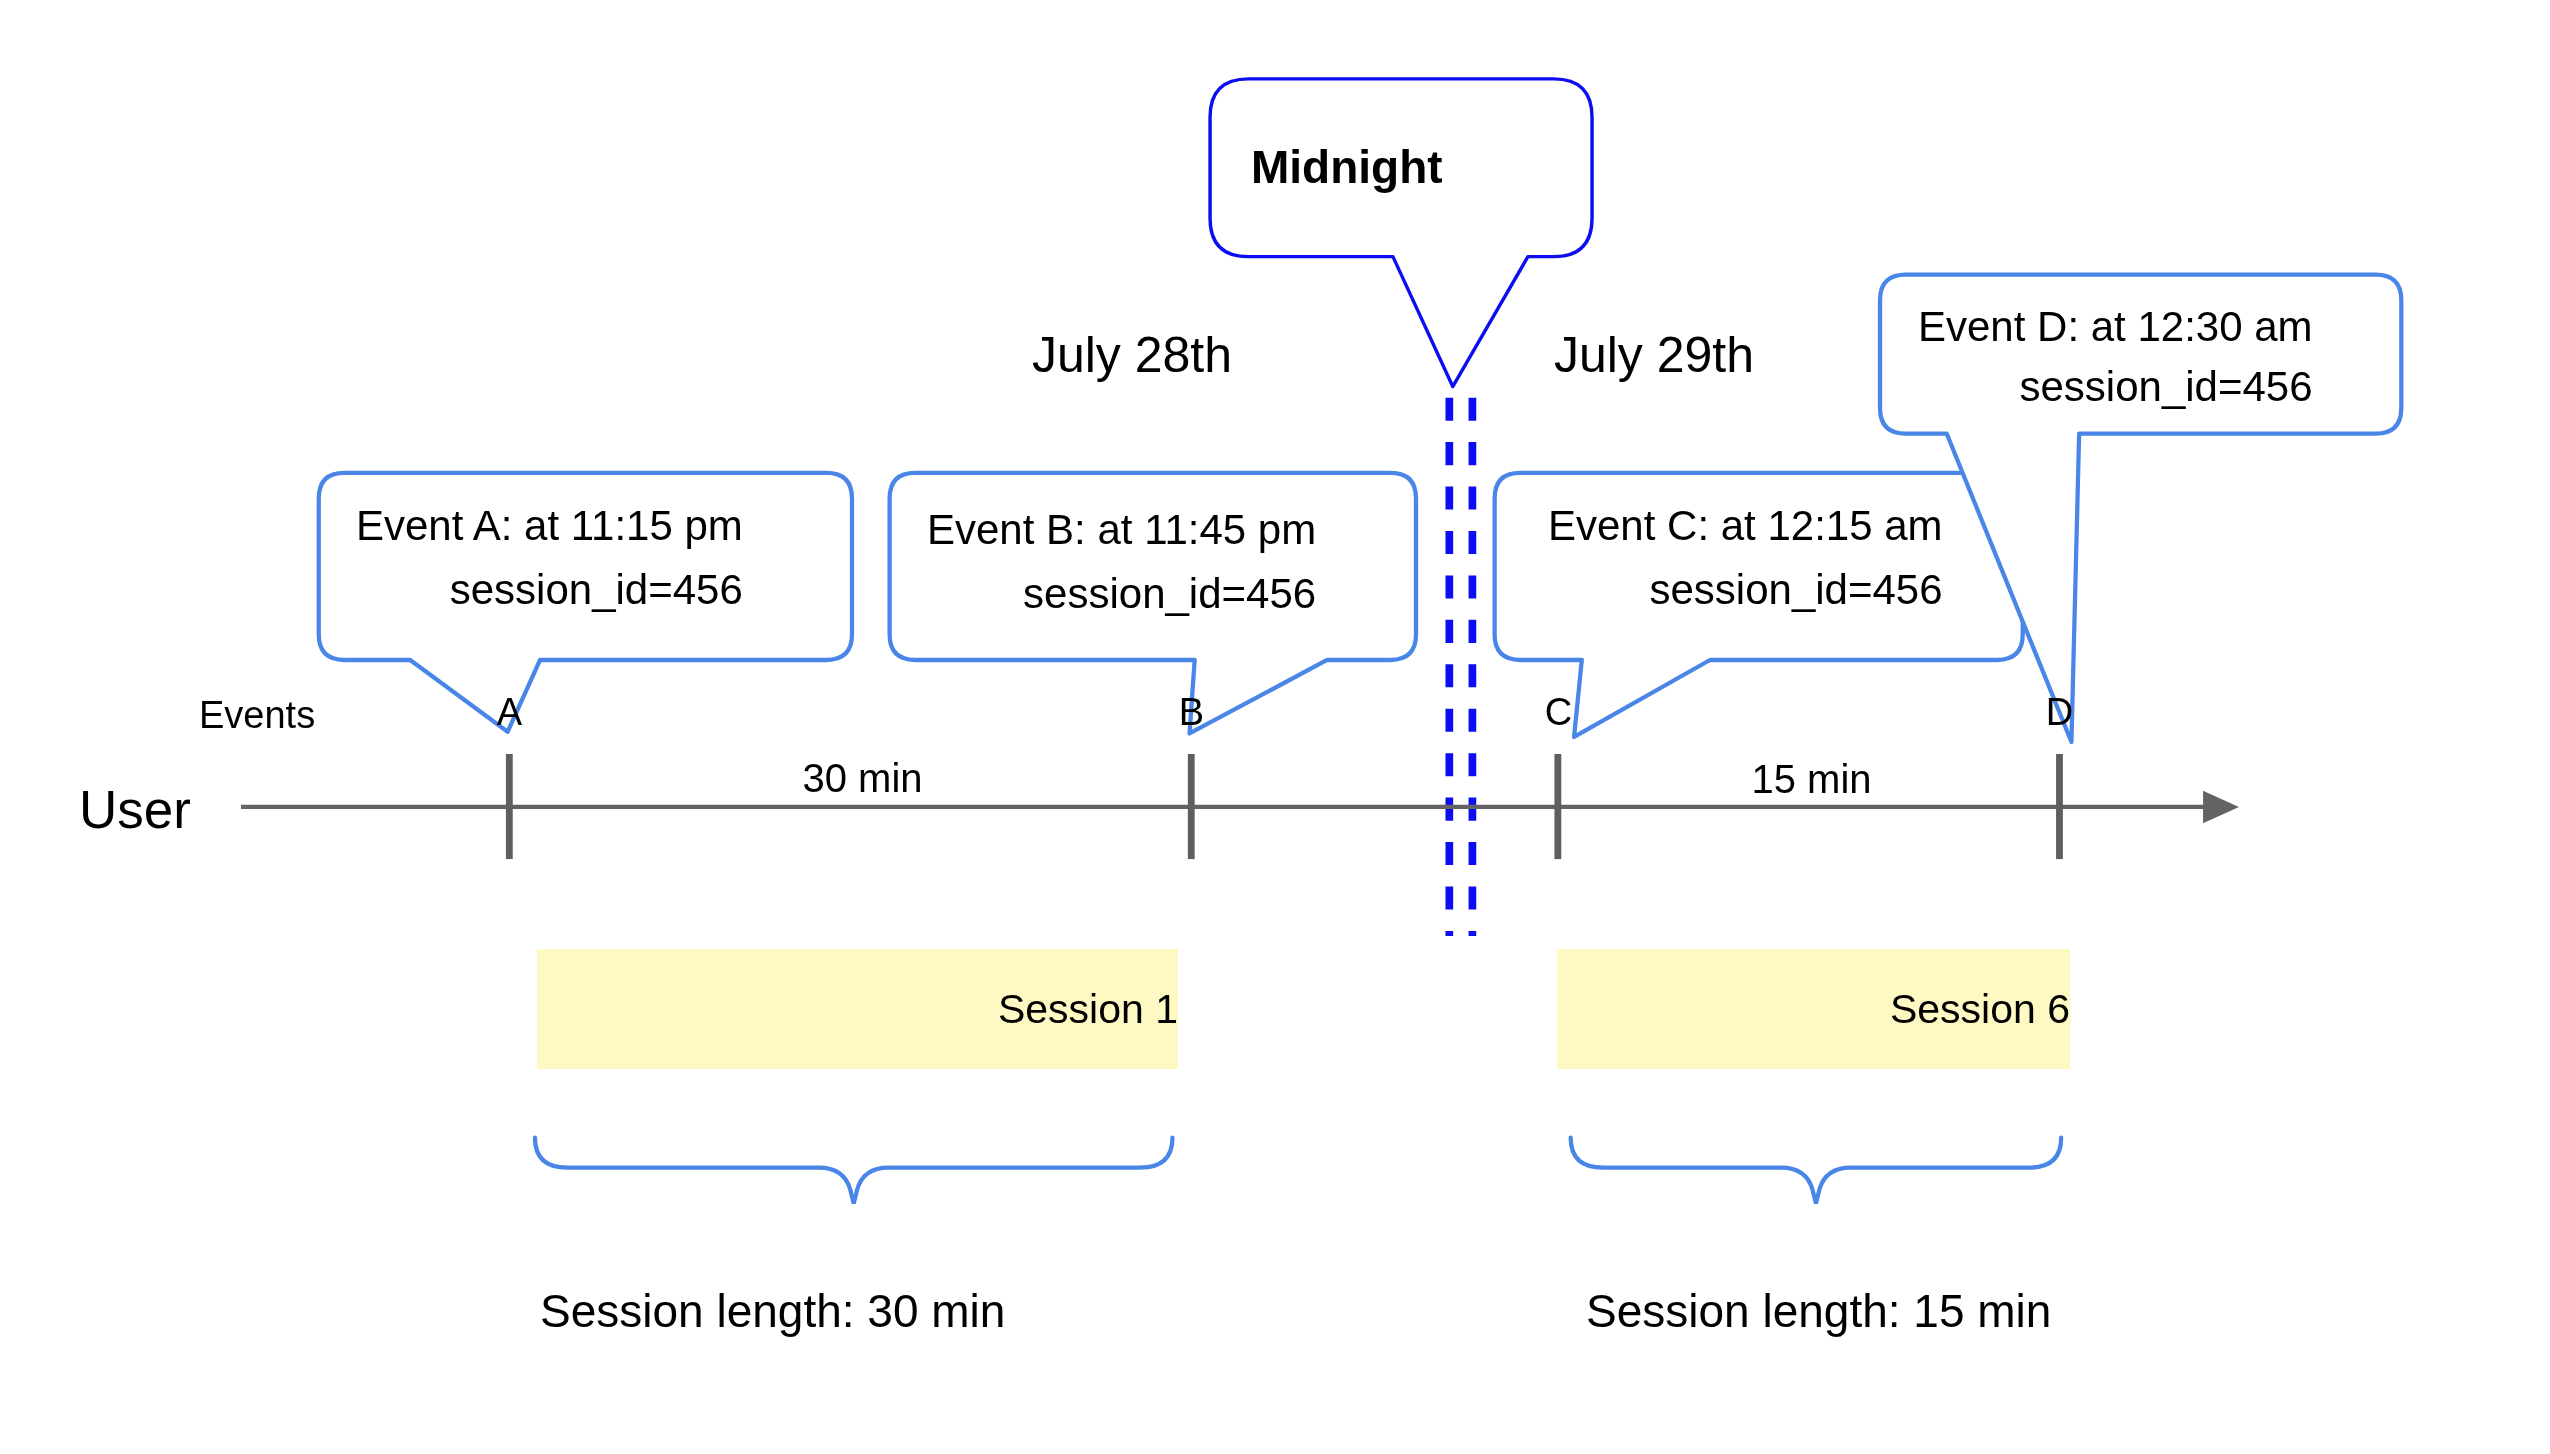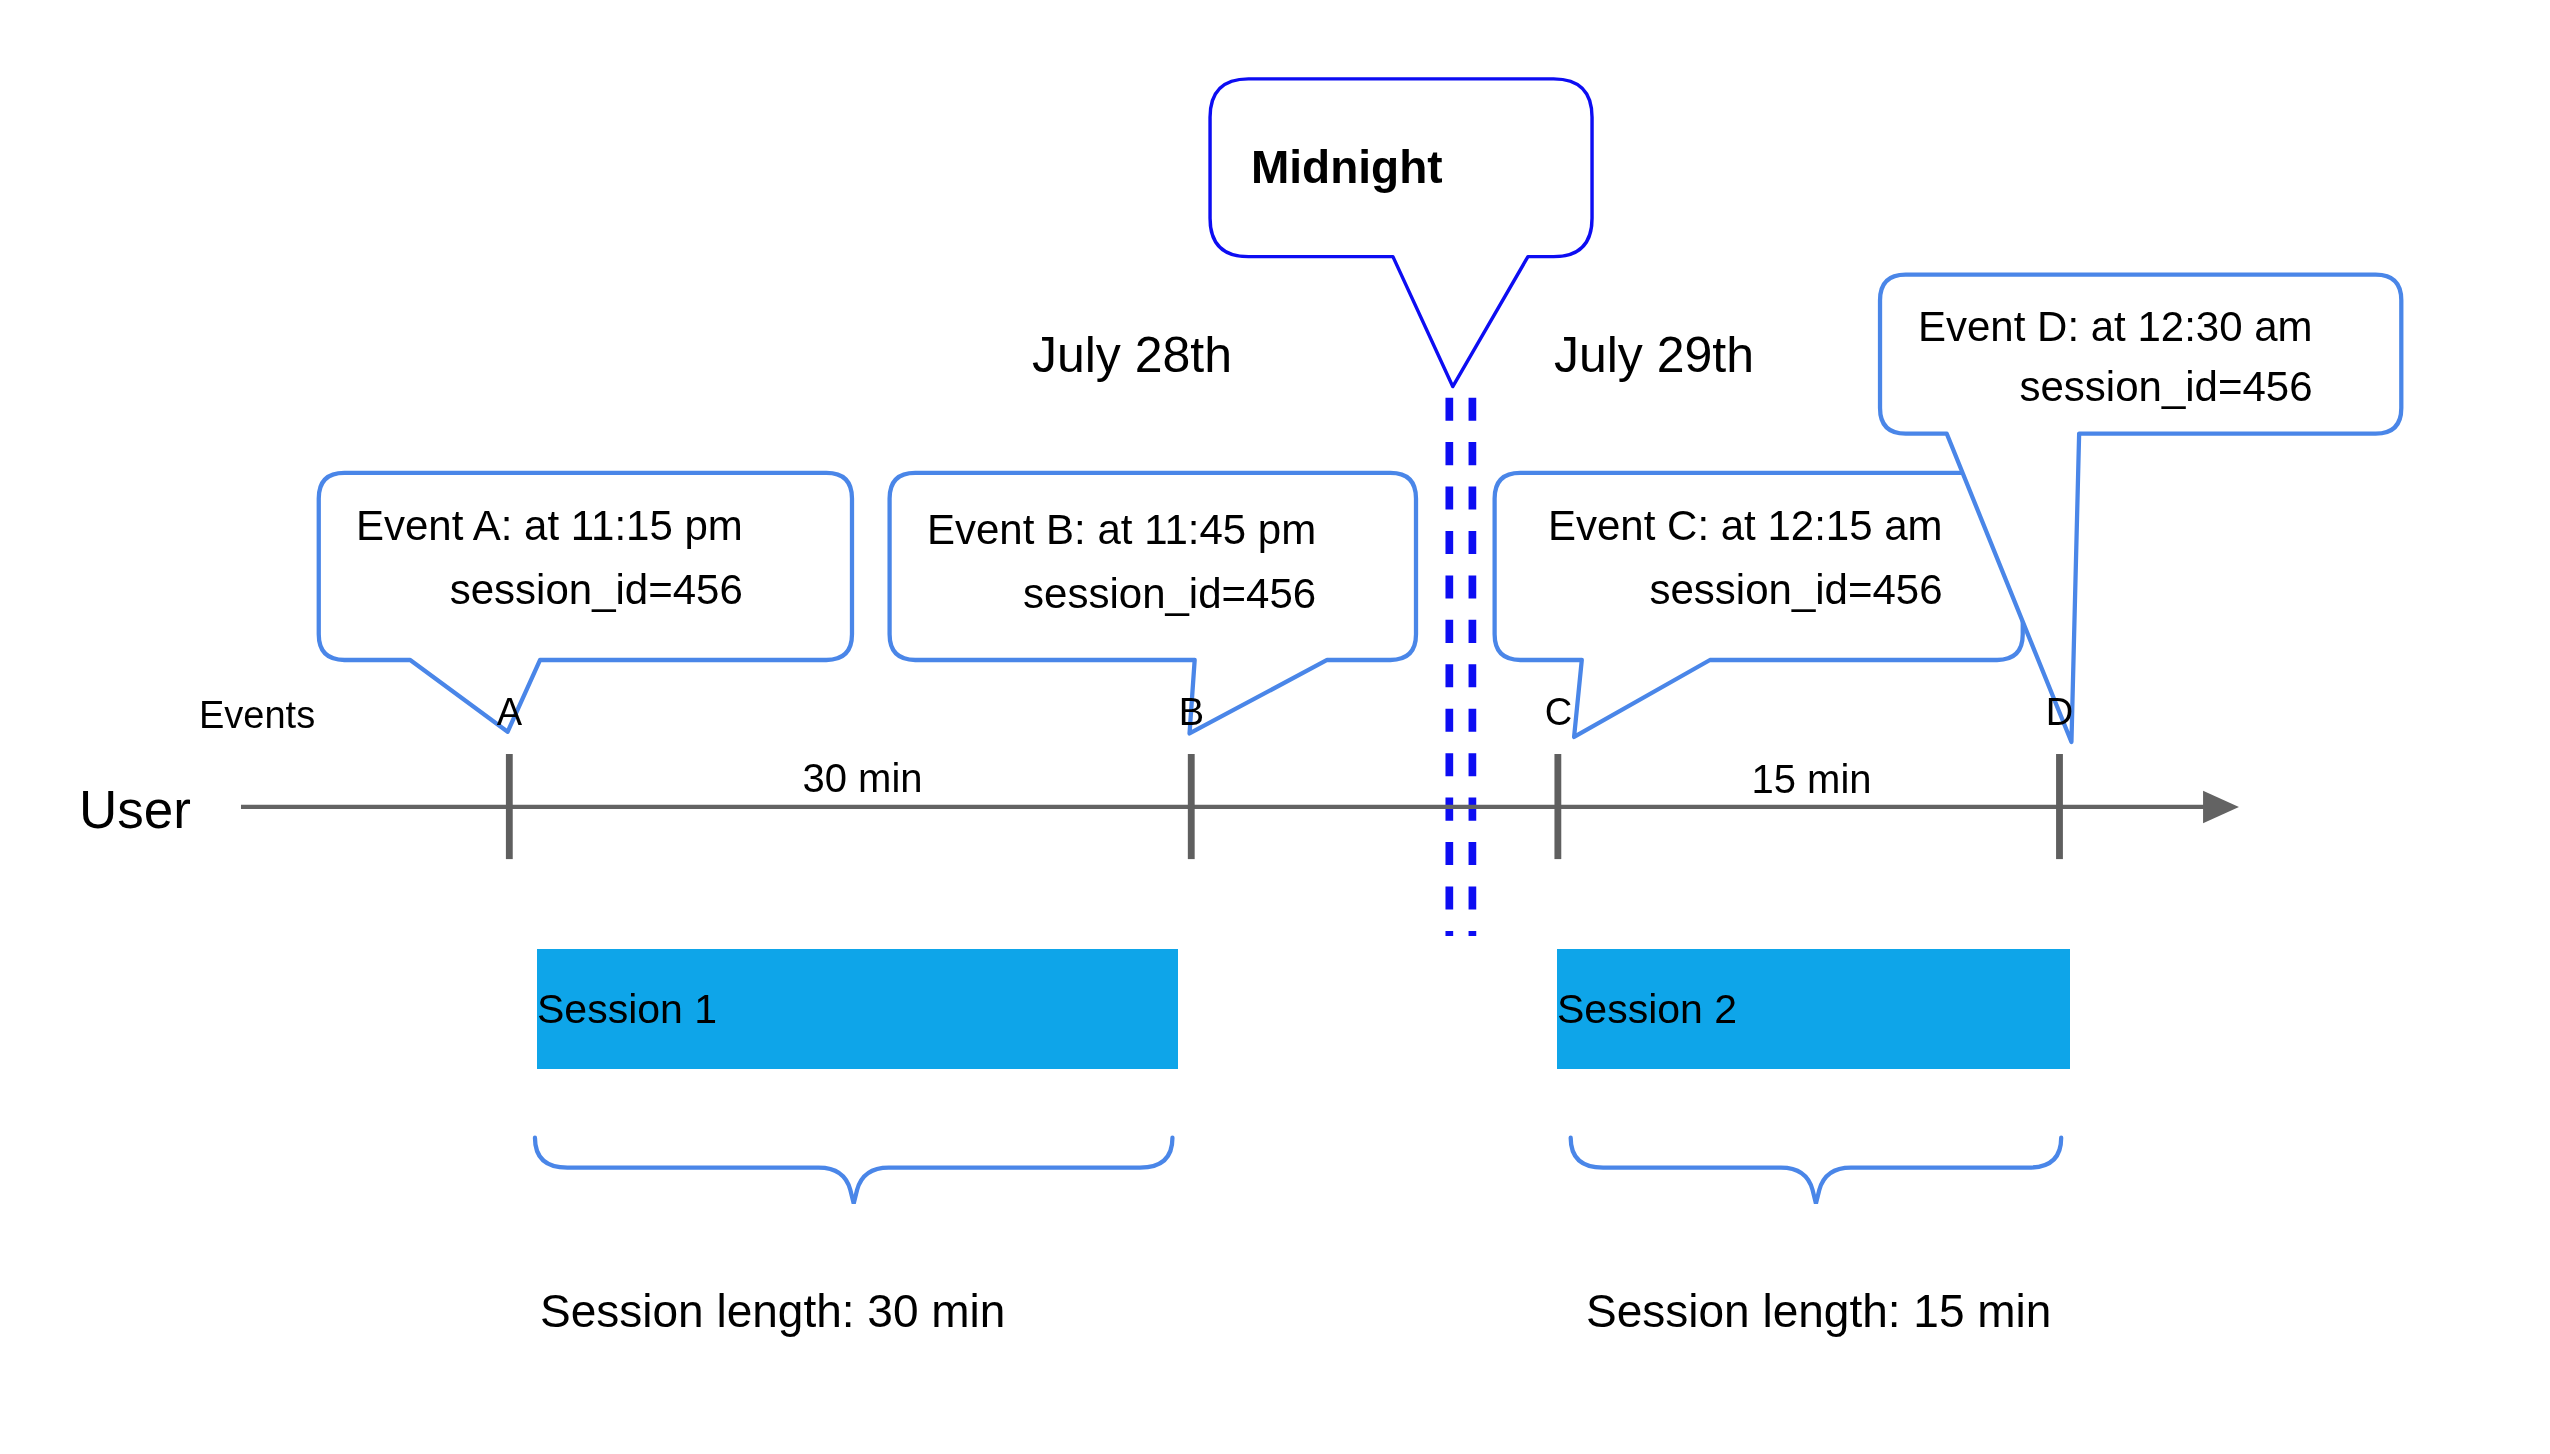--- a/index.html
+++ b/index.html
@@ -21,22 +21,22 @@
   .date-label{font-size:50px;width:342px;text-align:center;}
   .midnight-label{font-size:46px;font-weight:bold;}
   .axis-label{font-size:38px;}
   .user-label{font-size:53px;}
   .tick-letter{font-size:38px;width:103px;text-align:center;}
   .interval-label{font-size:40px;width:205px;text-align:center;margin-top:24px;}
   .callout-text{font-size:42px;line-height:64px;}
   .callout-text b{font-weight:normal;}
   .session-box{
     position:absolute;
-    background:#0ea5e9;
-    display:flex;align-items:center;justify-content:flex-start;
+    background:#fef9c3;
+    display:flex;align-items:center;justify-content:flex-end;
     font-size:41px;color:#000000;
   }
   .session-length{font-size:46px;}
 </style>
 </head>
 <body>
 
 <div id="canvas">
 
   <svg id="shapes" width="2550" height="1455" viewBox="0 0 2984 1702">
@@ -112,20 +112,20 @@
 
   <div class="txt callout-text" style="left:1918px;top:297px;line-height:60px;">
     <div><b>Event D:</b> <span>at 12:30 am</span></div>
     <div>session_id=456</div>
   </div>
 
   <div class="session-box" style="left:537px;top:949px;width:641px;height:120px;">
     <span>Session 1</span>
   </div>
   <div class="session-box" style="left:1557px;top:949px;width:513px;height:120px;">
-    <span>Session 2</span>
+    <span>Session 6</span>
   </div>
 
   <div class="txt session-length" style="left:540px;top:1284px;">Session length: 30 min</div>
   <div class="txt session-length" style="left:1586px;top:1284px;">Session length: 15 min</div>
 
 </div>
 
 
 </body></html>

